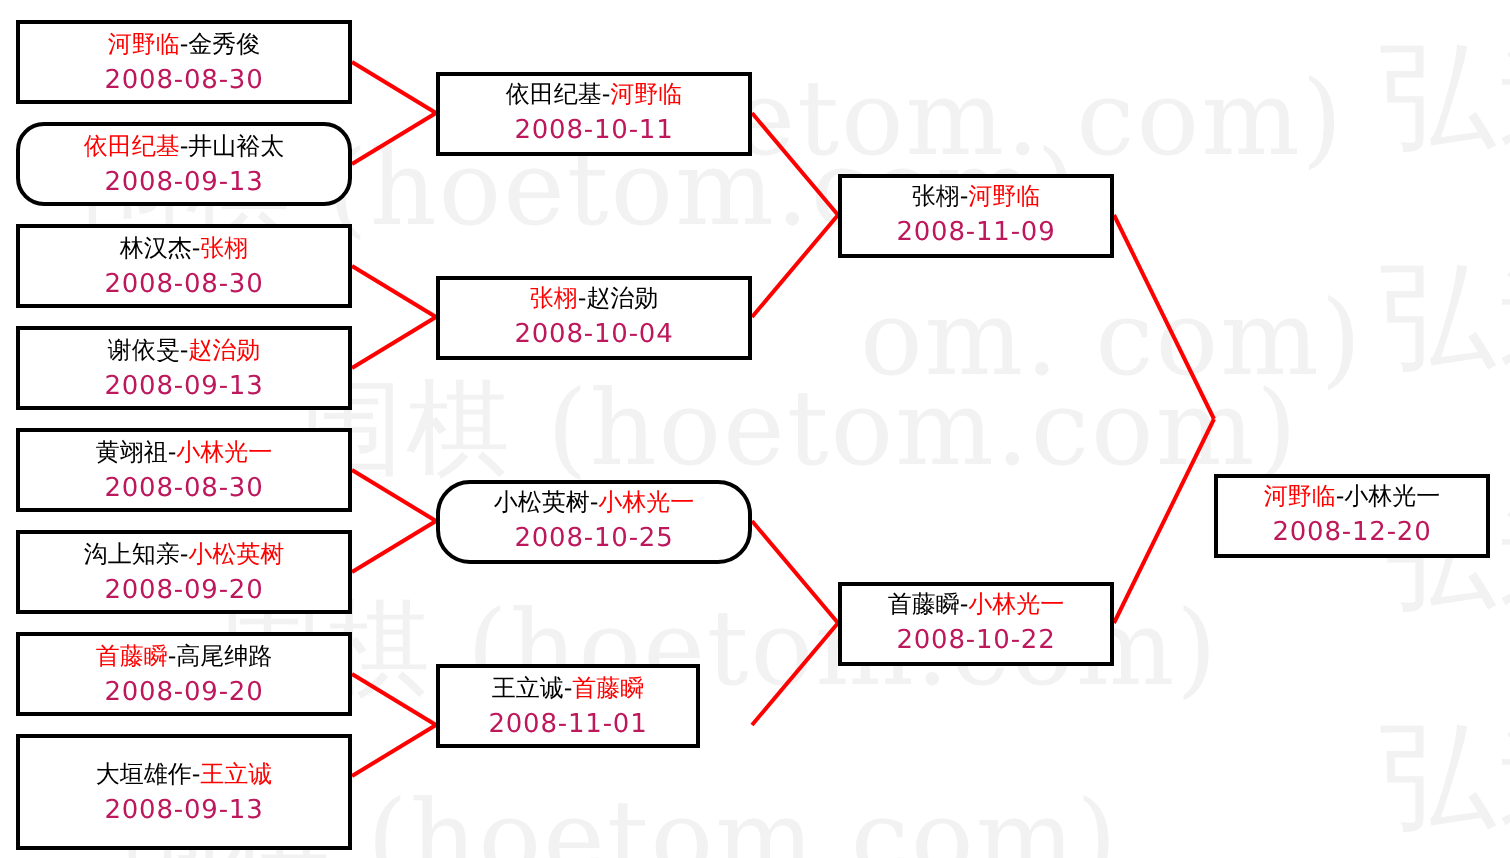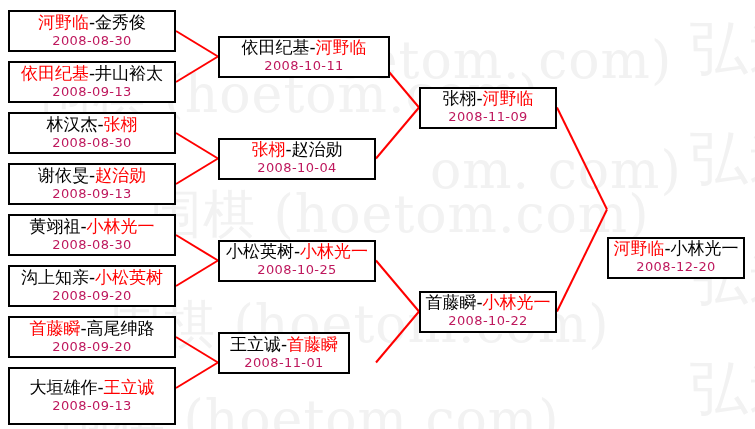--- a/index.html
+++ b/index.html
@@ -42,21 +42,21 @@
     background: #ffffff;
     border: 2px solid #000000;
     z-index: 2;
     display: flex;
     flex-direction: column;
     align-items: center;
     justify-content: center;
     padding: 0;
   }
   .players {
-    font-size: 17px;
+    font-size: 12px;
     line-height: 19px;
     white-space: nowrap;
     color: #000000;
     font-family: "DejaVu Sans", "Liberation Sans", sans-serif;
     text-align: right;
   }
   .players .w { color: #ff0000; }
   .players .l { color: #000000; }
   .players .sep { color: #000000; }
   .date {
@@ -101,21 +101,21 @@
       <line x1="376" y1="362.5" x2="419" y2="311.5" stroke="#ff0000" stroke-width="2"></line>
       <line x1="557" y1="107.5" x2="607" y2="209.5" stroke="#ff0000" stroke-width="2"></line>
       <line x1="557" y1="311.5" x2="607" y2="209.5" stroke="#ff0000" stroke-width="2"></line>
     </svg>
 
   <div id="boxes-layer">
       <div class="match-box" style="left: 8px; top: 10px; width: 168px; height: 42px;">
         <div class="players"><span class="w">河野临</span><span class="sep">-</span><span class="l">金秀俊</span></div>
         <div class="date">2008-08-30</div>
       </div>
-      <div class="match-box" style="left: 8px; top: 61px; width: 168px; height: 42px;">
+      <div class="match-box" style="left: 8px; top: 61px; width: 168px; height: 42px; border-radius: 14px;">
         <div class="players"><span class="w">依田纪基</span><span class="sep">-</span><span class="l">井山裕太</span></div>
         <div class="date">2008-09-13</div>
       </div>
       <div class="match-box" style="left: 8px; top: 112px; width: 168px; height: 42px;">
         <div class="players"><span class="l">林汉杰</span><span class="sep">-</span><span class="w">张栩</span></div>
         <div class="date">2008-08-30</div>
       </div>
       <div class="match-box" style="left: 8px; top: 163px; width: 168px; height: 42px;">
         <div class="players"><span class="l">谢依旻</span><span class="sep">-</span><span class="w">赵治勋</span></div>
         <div class="date">2008-09-13</div>
@@ -129,29 +129,29 @@
         <div class="date">2008-09-20</div>
       </div>
       <div class="match-box" style="left: 8px; top: 316px; width: 168px; height: 42px;">
         <div class="players"><span class="w">首藤瞬</span><span class="sep">-</span><span class="l">高尾绅路</span></div>
         <div class="date">2008-09-20</div>
       </div>
       <div class="match-box" style="left: 8px; top: 367px; width: 168px; height: 58px;">
         <div class="players"><span class="l">大垣雄作</span><span class="sep">-</span><span class="w">王立诚</span></div>
         <div class="date">2008-09-13</div>
       </div>
-      <div class="match-box" style="left: 218px; top: 35.5px; width: 172px; height: 42px;">
+      <div class="match-box" style="left: 218px; top: 35.5px; width: 158px; height: 42px;">
         <div class="players"><span class="l">依田纪基</span><span class="sep">-</span><span class="w">河野临</span></div>
         <div class="date">2008-10-11</div>
       </div>
       <div class="match-box" style="left: 218px; top: 137.5px; width: 158px; height: 42px;">
         <div class="players"><span class="w">张栩</span><span class="sep">-</span><span class="l">赵治勋</span></div>
         <div class="date">2008-10-04</div>
       </div>
-      <div class="match-box" style="left: 218px; top: 239.5px; width: 158px; height: 42px;">
+      <div class="match-box" style="left: 218px; top: 239.5px; width: 158px; height: 42px; border-radius: 17px;">
         <div class="players"><span class="l">小松英树</span><span class="sep">-</span><span class="w">小林光一</span></div>
         <div class="date">2008-10-25</div>
       </div>
       <div class="match-box" style="left: 218px; top: 332px; width: 132px; height: 42px;">
         <div class="players"><span class="l">王立诚</span><span class="sep">-</span><span class="w">首藤瞬</span></div>
         <div class="date">2008-11-01</div>
       </div>
       <div class="match-box" style="left: 419px; top: 86.5px; width: 138px; height: 42px;">
         <div class="players"><span class="l">张栩</span><span class="sep">-</span><span class="w">河野临</span></div>
         <div class="date">2008-11-09</div>

